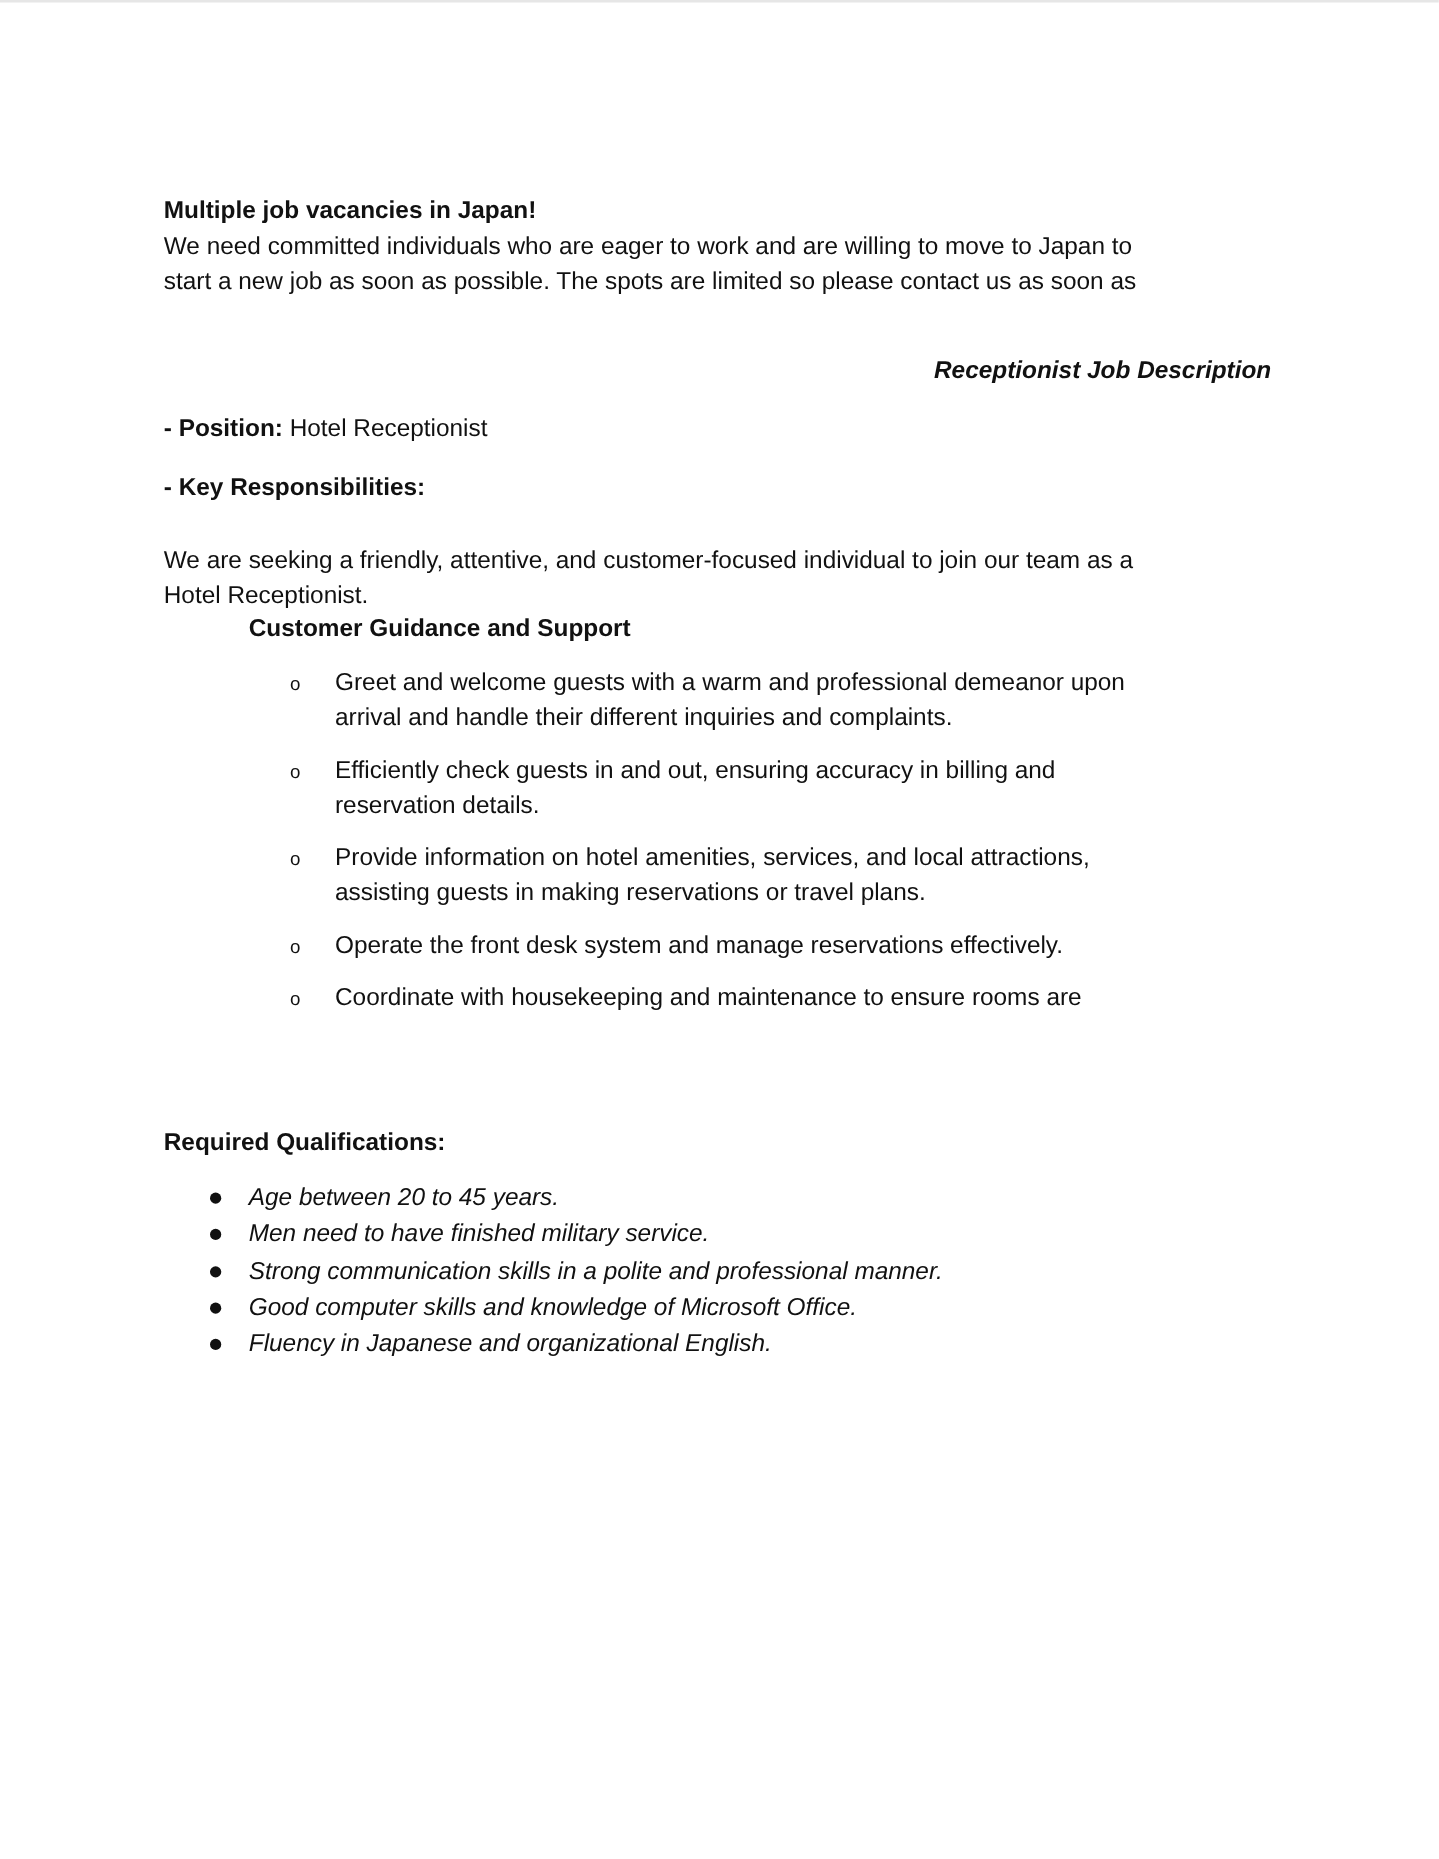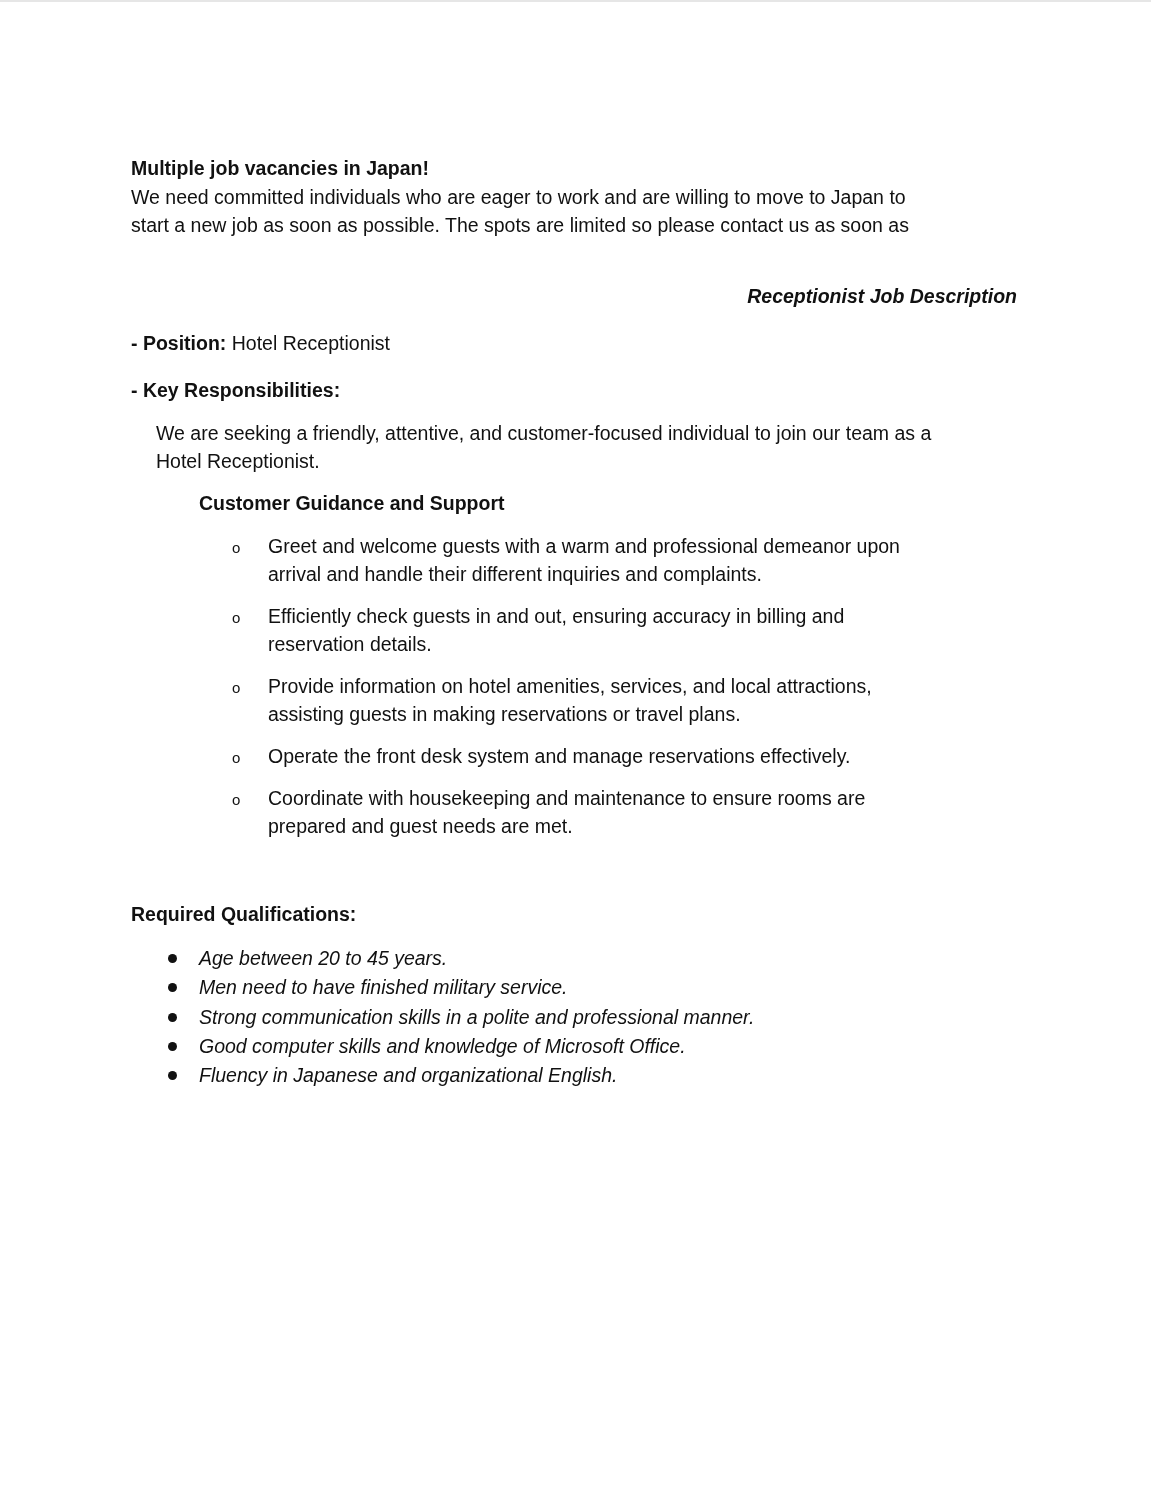--- a/index.html
+++ b/index.html
@@ -30,21 +30,21 @@
     }
     .abs { position: absolute; left: 0; white-space: nowrap; }
     .bold { font-weight: bold; }
     .title { top: 154px; }
     .intro { top: 183px; white-space: normal; width: 900px; }
     .intro span.line { display: block; white-space: nowrap; }
     .link { color: #4a7d9c; }
     .center-heading { top: 282px; left: 0; width: 886px; text-align: right; font-style: italic; }
     .position { top: 329px; }
     .key-resp { top: 376px; }
-    .seeking { top: 419px; white-space: normal; width: 900px; margin-left: 25px; }
+    .seeking { top: 434px; white-space: normal; width: 900px; }
     .seeking span.line { display: block; white-space: nowrap; }
     .sub-heading { top: 489px; left: 68px; }
     .sub-list {
       position: absolute;
       left: 0; top: 532px;
       margin: 0; padding: 0; list-style: none;
     }
     .sub-item {
       position: relative;
       padding-left: 137px;
@@ -134,21 +134,20 @@
     <li class="sub-item">
       <span class="bullet">o</span>
       <div class="txt">
         <span class="line">Operate the front desk system and manage reservations effectively.</span>
       </div>
     </li>
     <li class="sub-item">
       <span class="bullet">o</span>
       <div class="txt">
         <span class="line">Coordinate with housekeeping and maintenance to ensure rooms are</span>
-        <span class="line">prepared and guest needs are met.</span>
       </div>
     </li>
   </ul>
 
   <div class="abs bold req-heading">Required Qualifications:</div>
 
   <ul class="req-list">
     <li class="req-item">
       <span class="dot"></span>
       <span>Age between 20 to 45 years.</span>

